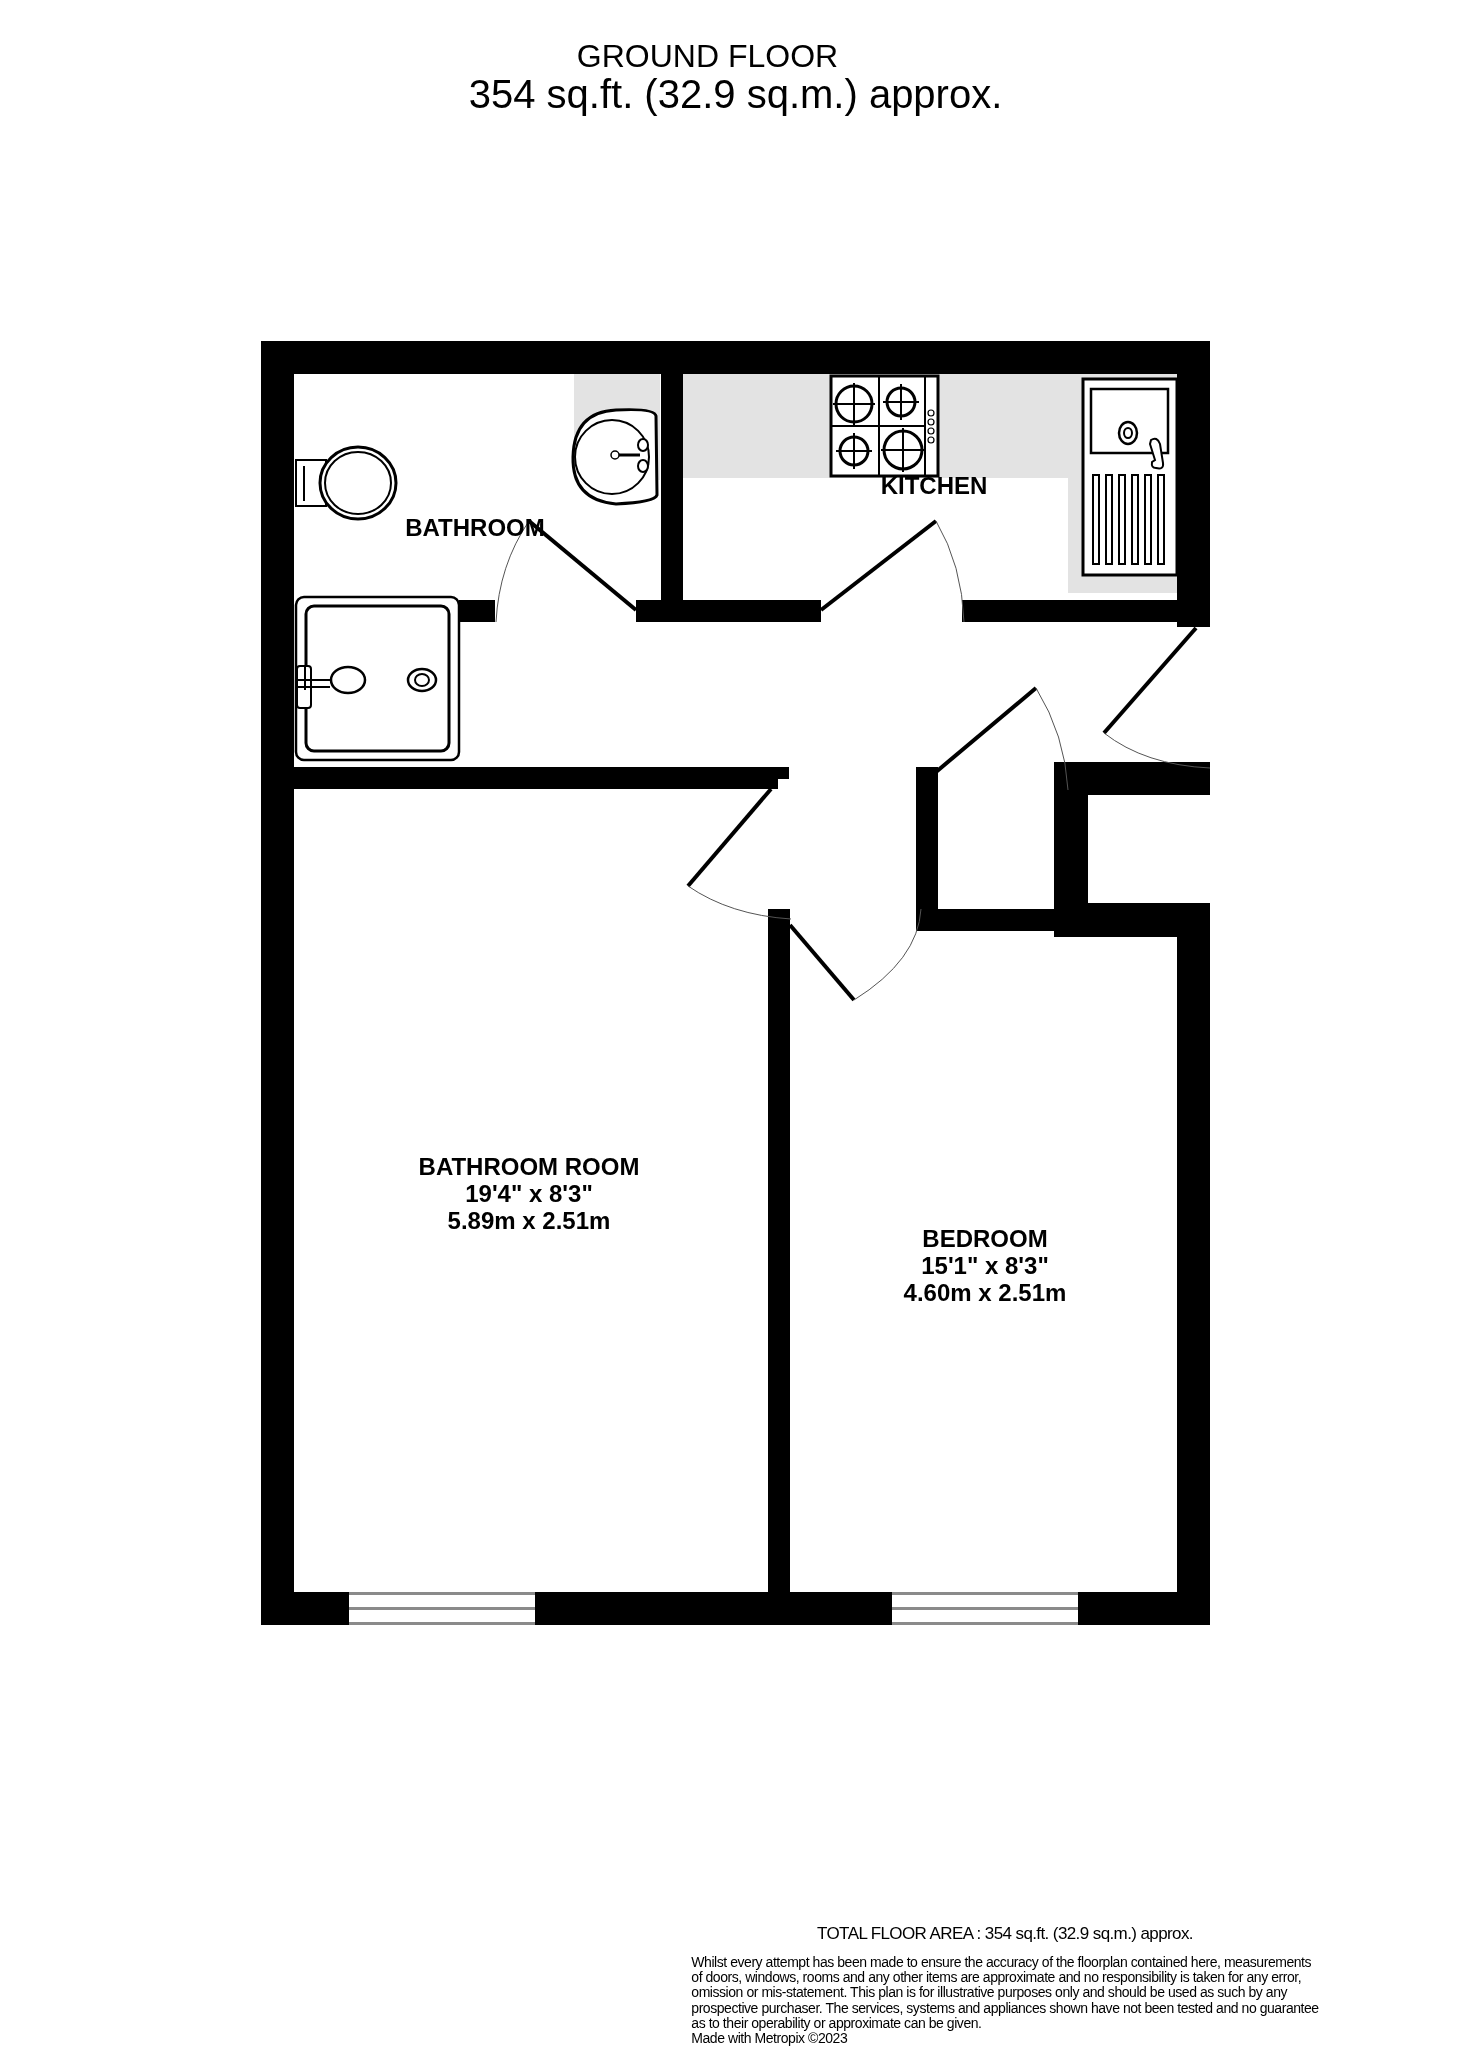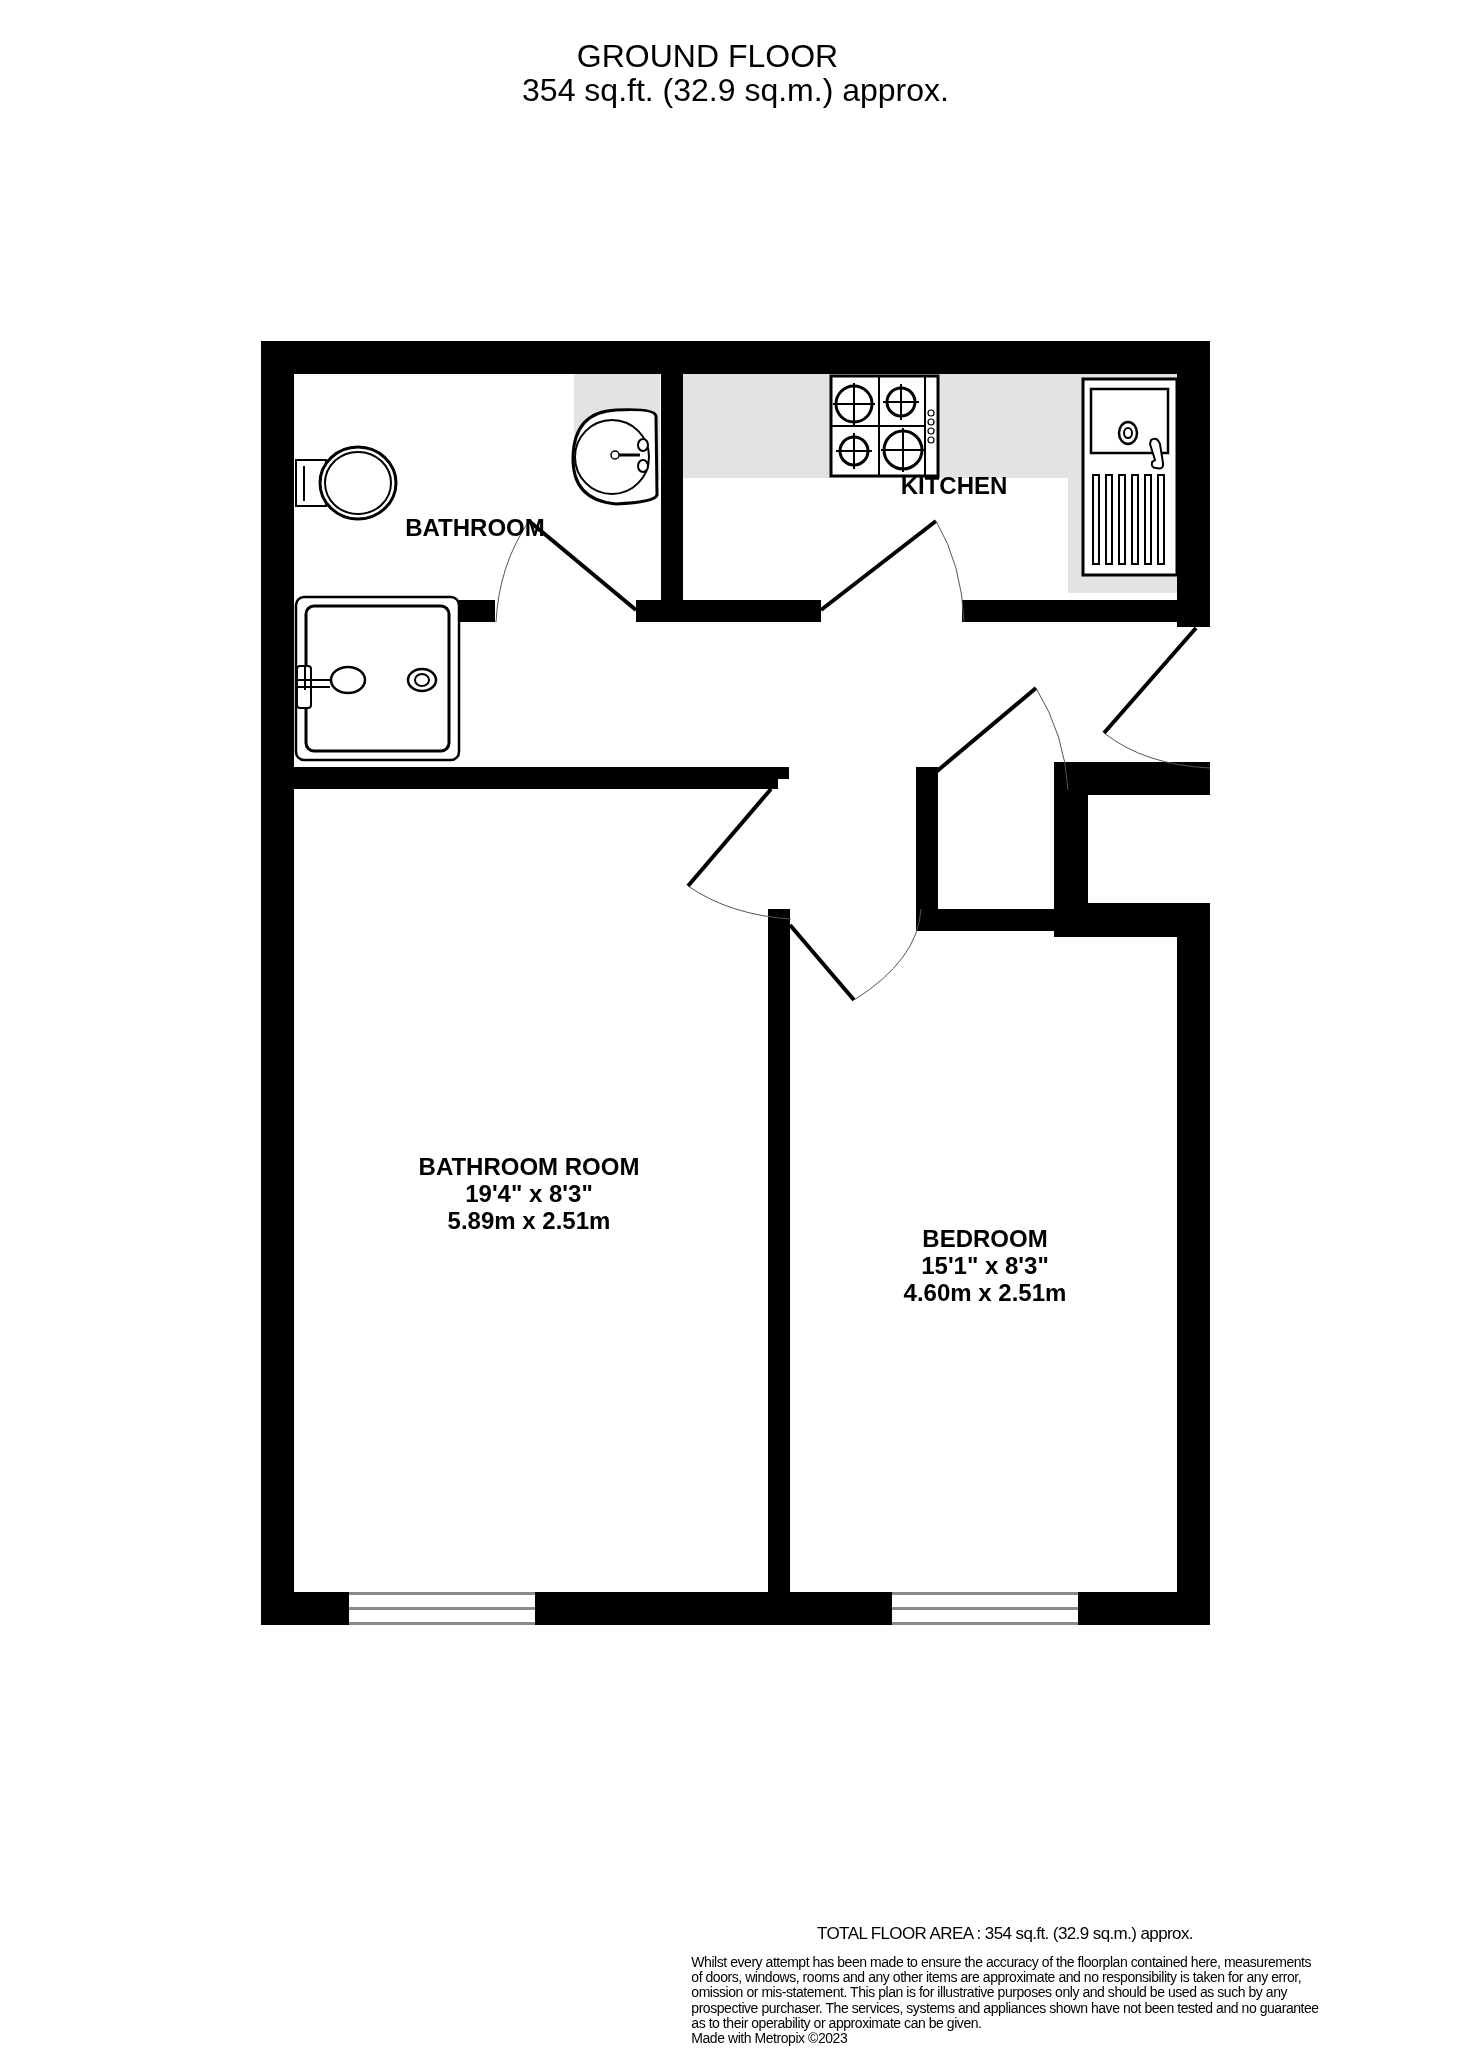--- a/index.html
+++ b/index.html
@@ -1,19 +1,19 @@
 <!DOCTYPE html>
 <html><head>
 <meta charset="utf-8">
 <style>
   html, body { margin: 0; padding: 0; background: #ffffff; }
   body { width: 1471px; height: 2048px; position: relative; overflow: hidden; font-family: "Liberation Sans", sans-serif; color: #000; }
   .title { position: absolute; left: 0; width: 1471px; text-align: center; }
   #floor-title { top: 38px; font-size: 32px; left: -28px; }
-  #floor-area { top: 72px; font-size: 32px; left: 0px; }
+  #floor-area { top: 72px; font-size: 40px; left: 0px; }
   #plan { position: absolute; left: 0; top: 0; }
   .room-label { position: absolute; text-align: center; font-weight: bold; font-size: 24px; line-height: 27px; white-space: nowrap; transform: translateX(-50%); }
   .footer { position: absolute; left: 1005px; transform: translateX(-50%); white-space: nowrap; font-family: "Liberation Sans Narrow", "Liberation Sans", sans-serif; }
   #total-area { top: 1924px; font-size: 17px; letter-spacing: -0.6px; }
   #disclaimer { top: 1955px; font-size: 14px; line-height: 15.2px; letter-spacing: -0.45px; }
   #disclaimer div { white-space: nowrap; }
 </style>
 </head>
 <body>
 
@@ -161,21 +161,21 @@
       <rect x="1132" y="475" width="6" height="89"></rect>
       <rect x="1145" y="475" width="6" height="89"></rect>
       <rect x="1158" y="475" width="6" height="89"></rect>
     </g>
   </g>
 </svg>
 
 <div class="room-label" style="left:475px; top:471px;margin-top:43px;">
   <div>BATHROOM</div>
 </div>
-<div class="room-label" style="left:954px; top:472px;">
+<div class="room-label" style="left:934px; top:472px;">
   <div>KITCHEN</div>
 </div>
 <div class="room-label" style="left:529px; top:1153px;">
   <div>BATHROOM ROOM</div>
   <div>19'4"  x 8'3"</div>
   <div>5.89m  x 2.51m</div>
 </div>
 <div class="room-label" style="left:985px; top:1225px;">
   <div>BEDROOM</div>
   <div>15'1"  x 8'3"</div>

